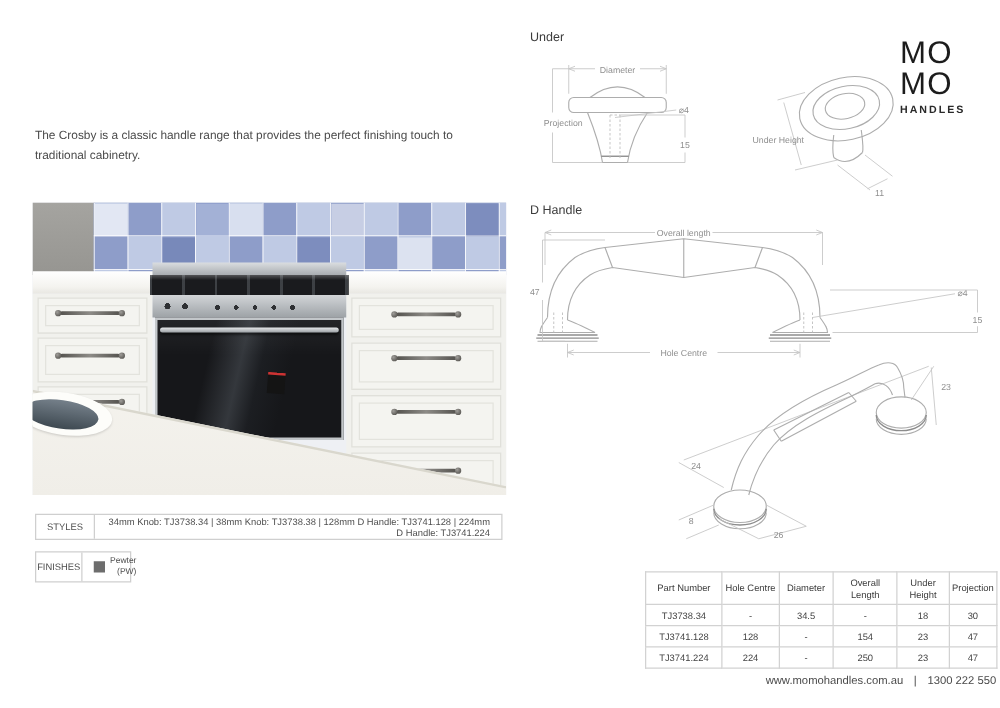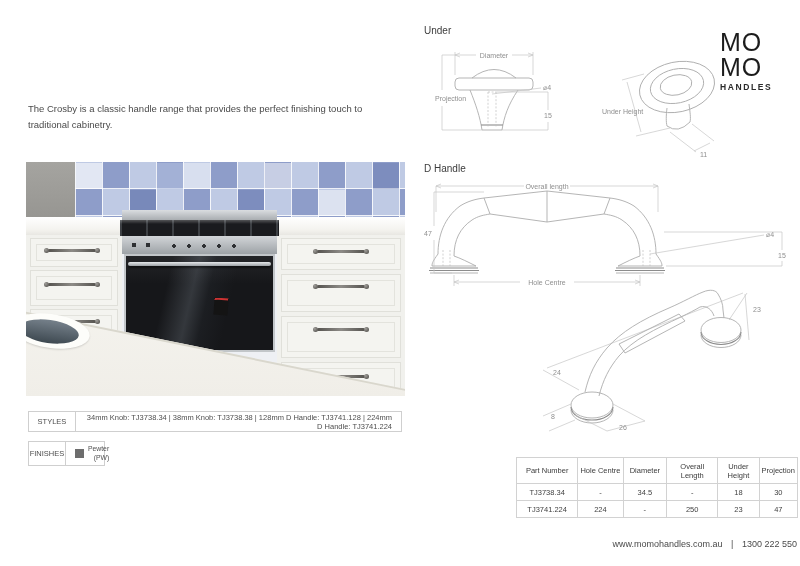--- a/index.html
+++ b/index.html
@@ -341,20 +341,28 @@
     <tbody>
       <tr>
         <td>TJ3738.34</td>
         <td>-</td>
         <td>34.5</td>
         <td>-</td>
         <td>18</td>
         <td>30</td>
       </tr>
       <tr>
+        <td>TJ3741.128</td>
+        <td>128</td>
+        <td>-</td>
+        <td>154</td>
+        <td>23</td>
+        <td>47</td>
+      </tr>
+      <tr>
         <td>TJ3741.224</td>
         <td>224</td>
         <td>-</td>
         <td>250</td>
         <td>23</td>
         <td>47</td>
       </tr>
     </tbody>
   </table>
 

